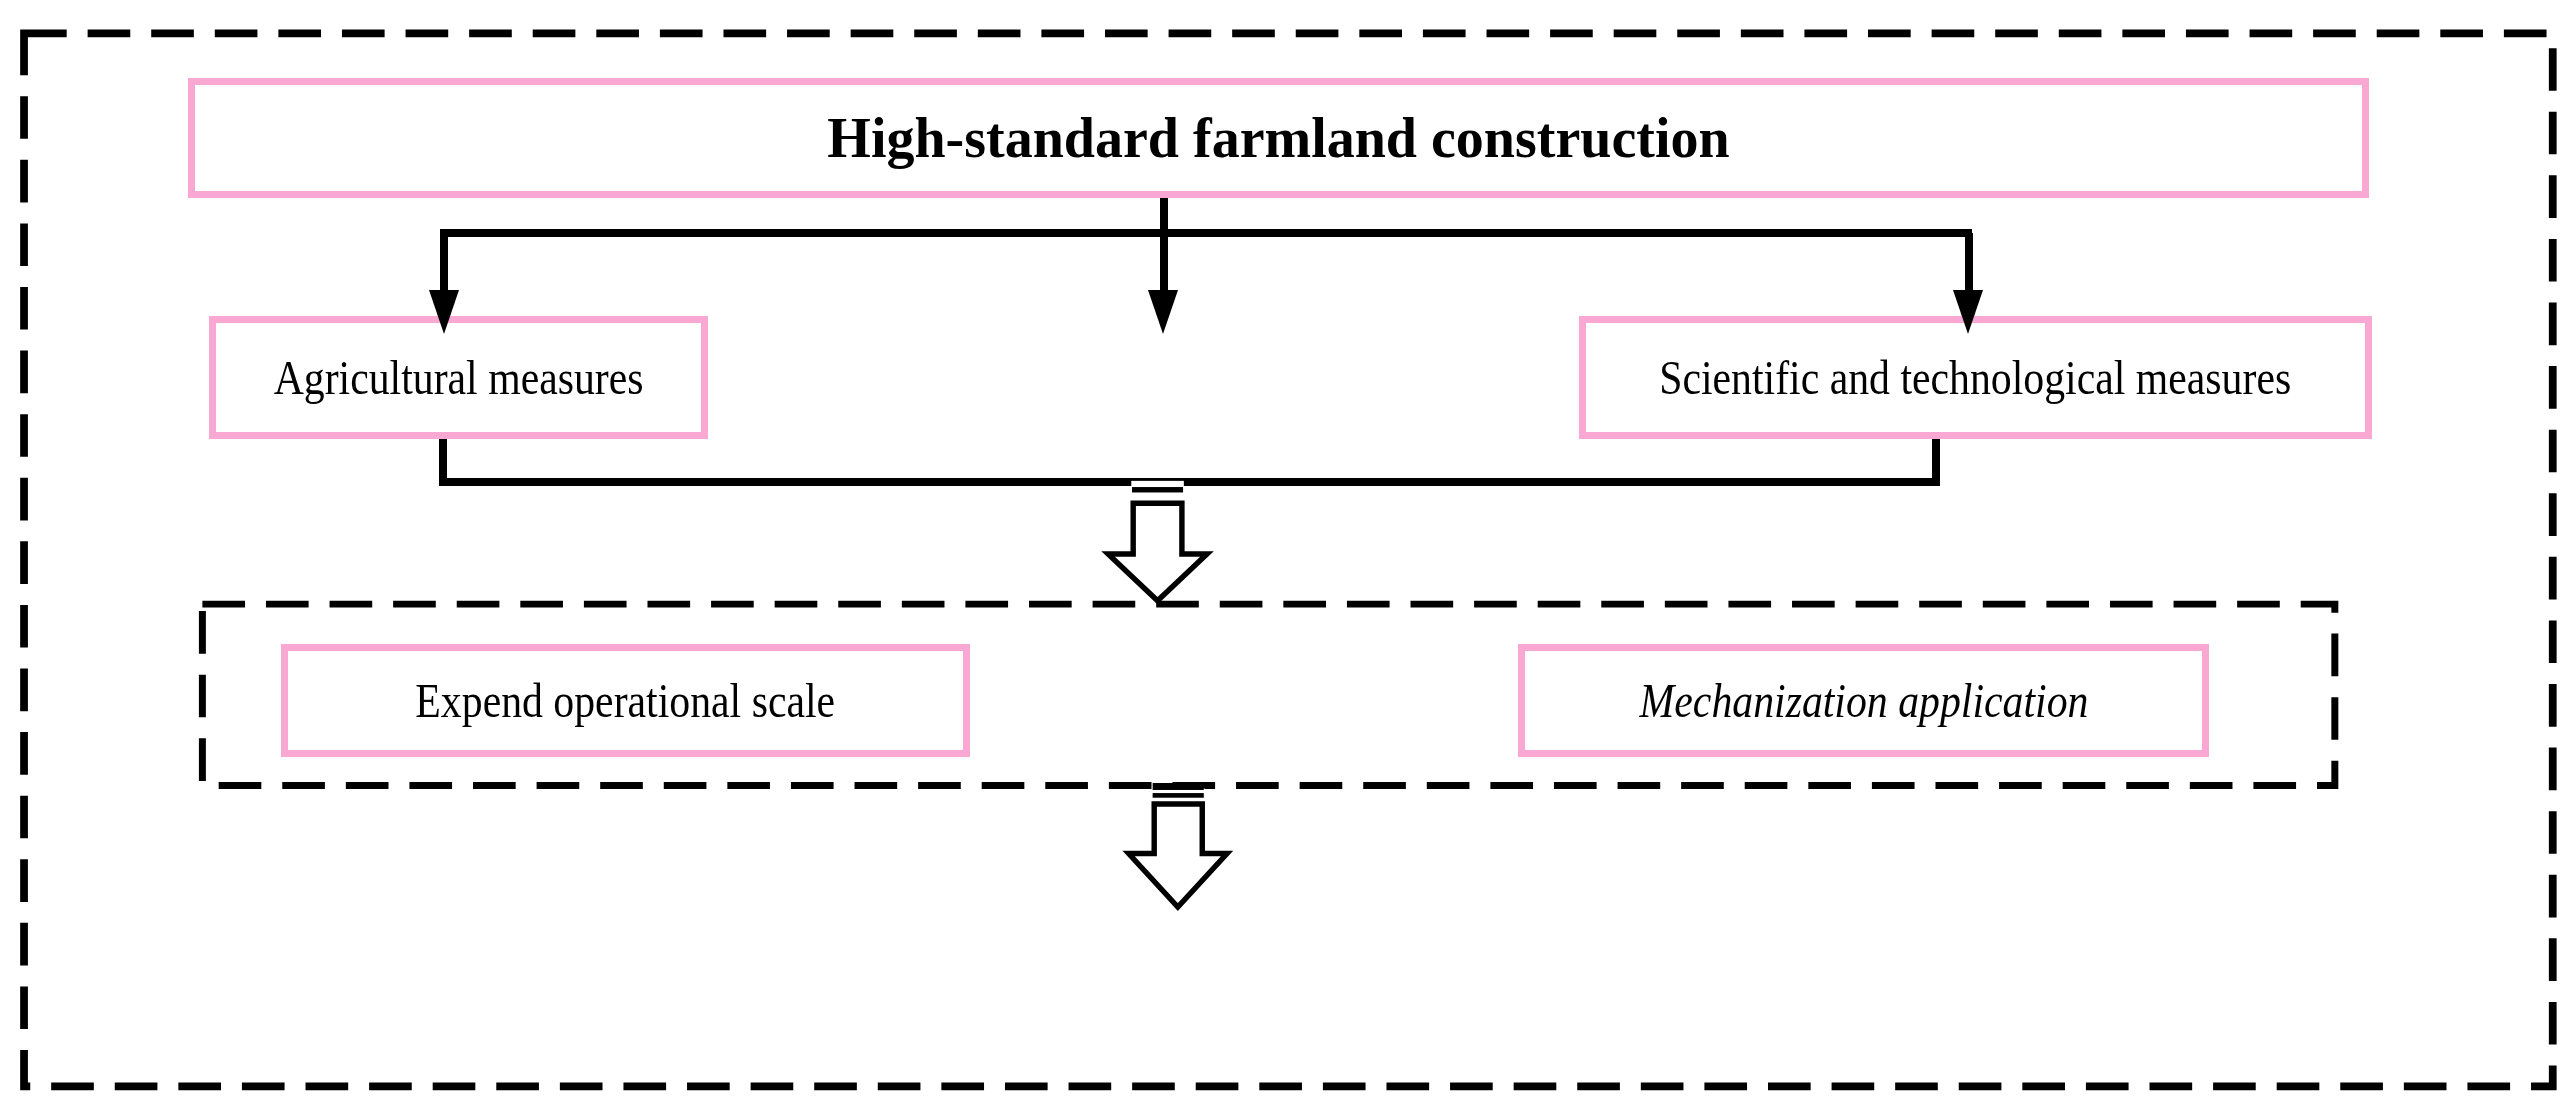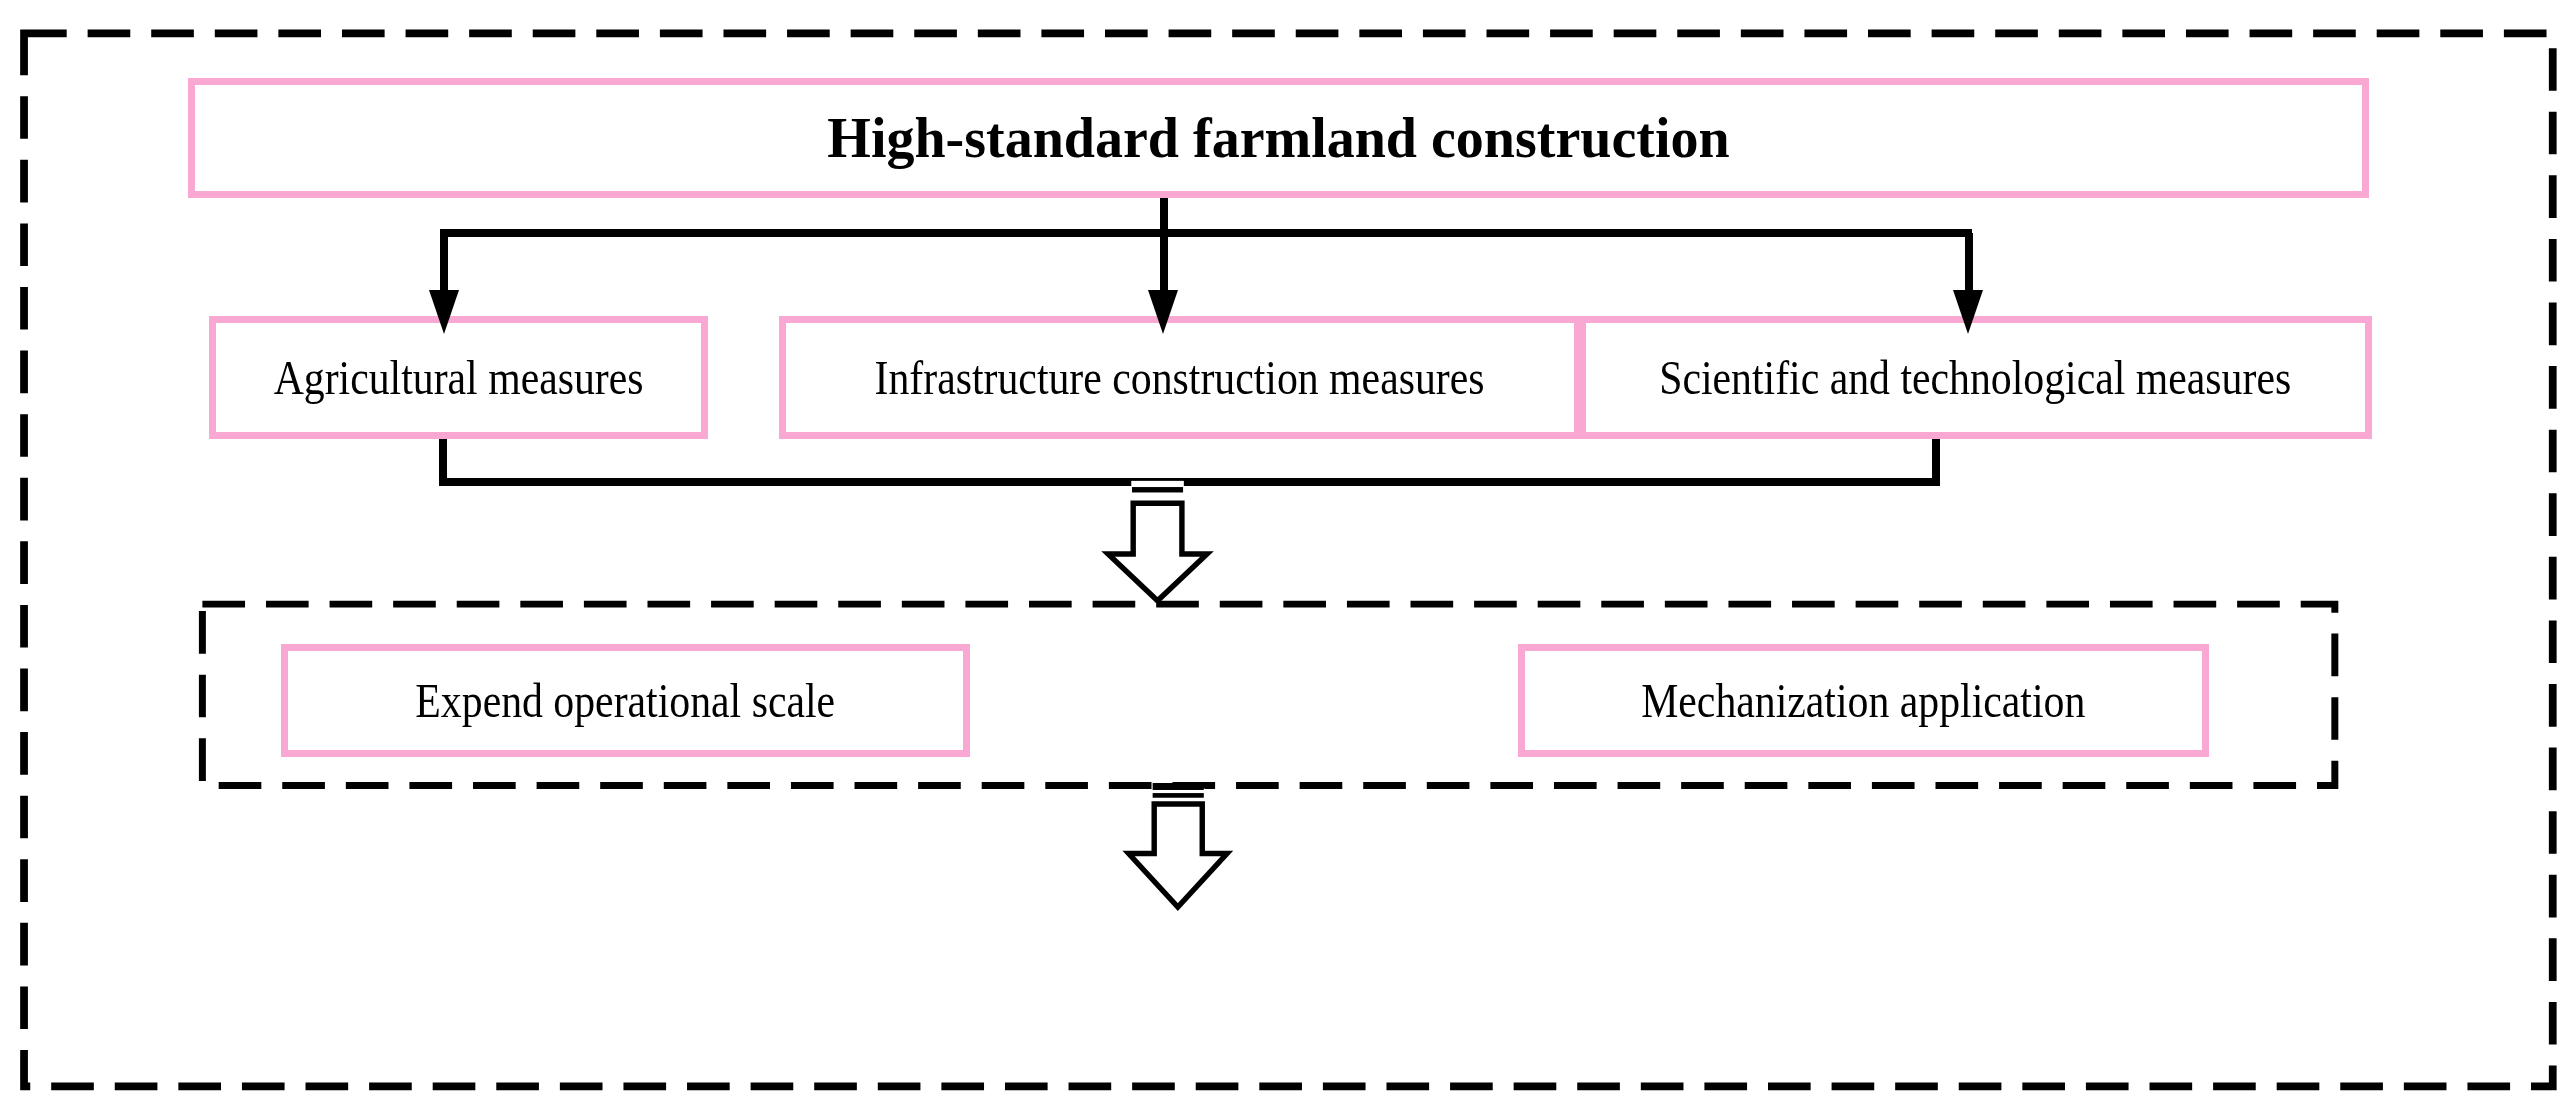--- a/index.html
+++ b/index.html
@@ -24,21 +24,21 @@
     align-items: center;
     justify-content: center;
     text-align: center;
     white-space: nowrap;
   }
   .box-title    { left: 188px;  top: 78px;  width: 2167px; height: 106px; font-weight: bold; font-size: 56px; }
   .box-measure1 { left: 201px;  top: 316px;  width: 485px;  height: 109px; font-size: 48px; margin-left: 8px; }
   .box-measure2 { left: 779px; top: 316px;  width: 788px; height: 109px; font-size: 48px; }
   .box-measure3 { left: 1579px; top: 316px;  width: 779px; height: 109px; font-size: 48px; }
   .box-outcome1 { left: 281px;  top: 644px;  width: 675px;  height: 99px; font-size: 48px; }
-  .box-outcome2 { left: 1518px; top: 644px;  width: 677px;  height: 99px; font-size: 48px; }
+  .box-outcome2 { left: 1518px; top: 644px;  width: 677px;  height: 99px; font-size: 48px; font-style: italic; }
   .box-result   { left: 201px;  top: 909px; width: 2136px; height: 109px; border-width: 7.8px; font-weight: bold; font-size: 56px; }
 
   .cond { display: inline-block; transform: scaleX(0.87); transform-origin: center center; }
 
   
   .title-drop   { left: 1160px; top: 184px; width: 7.8px; height: 53px; }
   .branch-rail  { left: 440px;  top: 229px; width: 1532px; height: 7.8px; }
   .bline-left   { left: 440px;  top: 233px; width: 7.8px; height: 62px; }
   .bline-mid    { left: 1160px; top: 233px; width: 7.8px; height: 62px; }
   .bline-right  { left: 1965px; top: 233px; width: 7.8px; height: 62px; }
@@ -80,23 +80,20 @@
   <div class="line merge-right"></div>
   <div class="line merge-rail"></div>
 
   <div class="box box-title">
     <span>High-standard farmland construction</span>
   </div>
 
   <div class="box box-measure1">
     <span class="cond">Agricultural measures</span>
   </div>
-  <div class="box box-measure2">
-    <span class="cond">Infrastructure construction measures</span>
-  </div>
   <div class="box box-measure3">
     <span class="cond">Scientific and technological measures</span>
   </div>
 
   <div class="box box-outcome1">
     <span class="cond">Expend operational scale</span>
   </div>
   <div class="box box-outcome2">
     <span class="cond">Mechanization application</span>
   </div>

